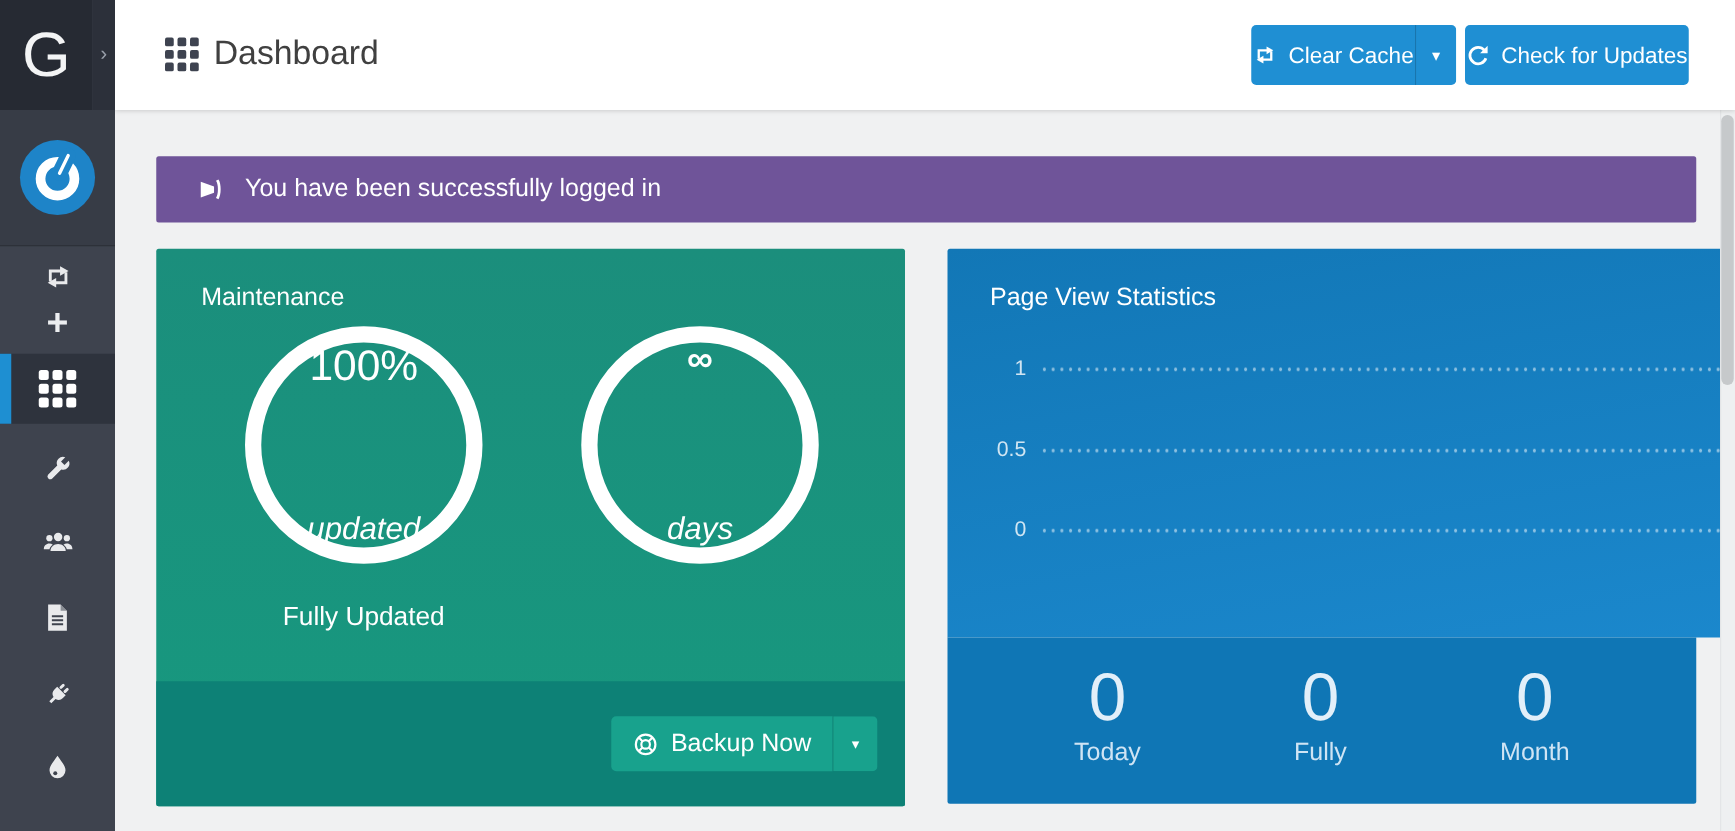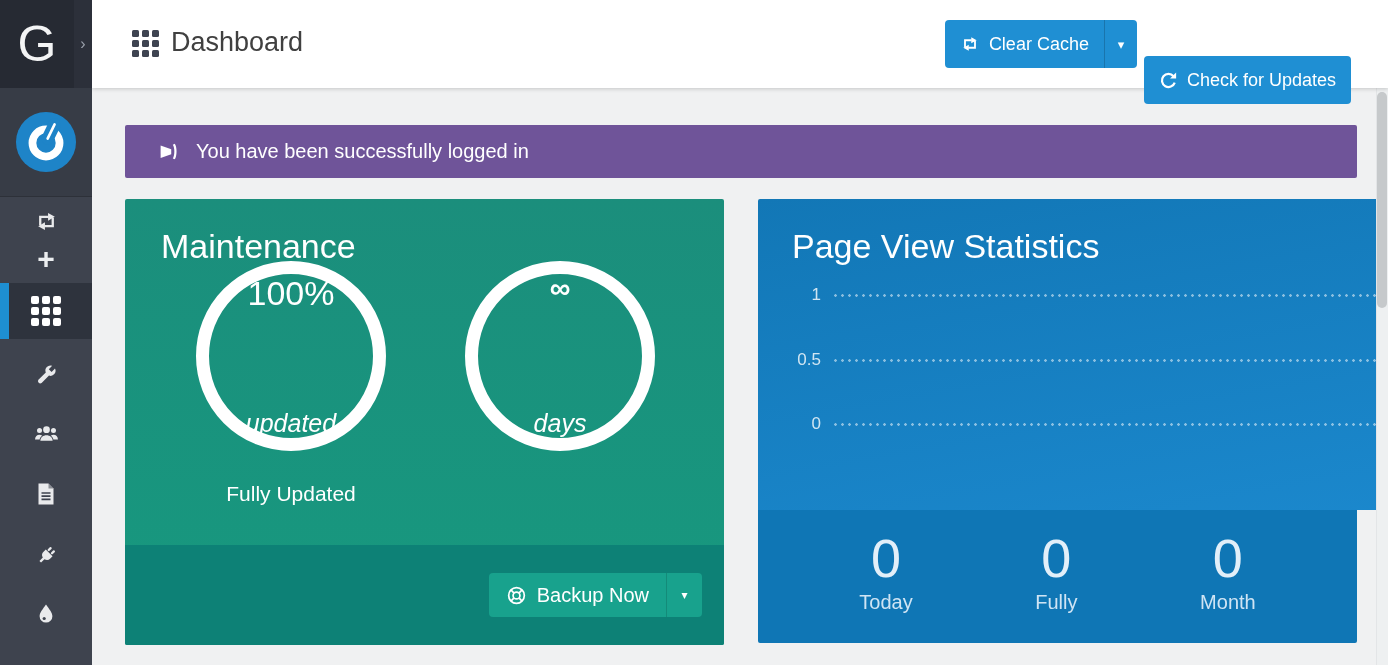--- a/index.html
+++ b/index.html
@@ -19,32 +19,32 @@
   .plus-glyph { font-size:30px; font-weight:700; color:#eceef0; line-height:1; }
   .dots3 { display:grid; grid-template-columns:repeat(3,8px); gap:3px; }
   .dots3 i { width:8px; height:8px; border-radius:2px; background:#fff; }
 
   
   .header { position:absolute; left:92px; right:0; top:0; height:88px; background:#ffffff; z-index:2; box-shadow:0 1px 4px rgba(0,0,0,.18); }
   .title-grid { position:absolute; left:40px; top:30px; display:grid; grid-template-columns:repeat(3,7px); gap:3px; }
   .title-grid i { width:7px; height:7px; border-radius:1.5px; background:#3e4350; }
   .page-title { position:absolute; left:79px; top:27px; font-size:27px; font-weight:400; color:#404040; }
   .hbtns { position:absolute; right:37px; top:20px; height:48px; display:flex; gap:7px; }
-  .btn { background:#1f8fd3; color:#fff; font-size:18px; display:flex; align-items:center; gap:9px; padding:0 15px; border:none; cursor:pointer; font-family:inherit; height:48px; }
+  .btn { background:#1f8fd3; color:#fff; font-size:18px; display:flex; align-items:center; gap:9px; padding:0 1px; border:none; cursor:pointer; font-family:inherit; height:48px; }
   .btn.rl { border-radius:4px 0 0 4px; }
-  .btn.rfull { border-radius:4px;margin-top:36px; }
+  .btn.rfull { border-radius:4px; }
   .btn-caret { background:#1f8fd3; color:#fff; width:33px; height:48px; border:none; border-left:1px solid rgba(0,0,0,.18); border-radius:0 4px 4px 0; cursor:pointer; font-size:13px; display:flex; align-items:center; justify-content:center; }
   .btngroup { display:flex; }
 
   
   .alert { position:absolute; left:125px; top:125px; width:1232px; height:53px; background:#6f5499; border-radius:2px; color:#fff; display:flex; align-items:center; padding-left:33px; gap:13px; font-size:20px; }
 
   
   .panel-teal { position:absolute; left:125px; top:199px; width:599px; height:446px; background:linear-gradient(180deg,#1b8e7c 0%,#17997f 100%); border-radius:2px; color:#fff; }
-  .panel-h { position:absolute; left:36px; top:28px; font-size:34px; font-weight:400; color:#fff; }
+  .panel-h { position:absolute; left:36px; top:28px; font-size:20px; font-weight:400; color:#fff; }
   .ring { position:absolute; top:62px; width:190px; height:190px; border:13px solid #fff; border-radius:50%; display:flex; flex-direction:column; align-items:center; justify-content:space-between; text-align:center; }
   .ring.c1 { left:71px; }
   .ring.c2 { left:340px; }
   .ring .rv { font-size:34px; line-height:1.15; }
   .ring.c2 .rv { font-size:29px; font-weight:700; line-height:1; }
   .ring .ru { font-size:25px;font-style:italic; }
   .ring-label { position:absolute; top:283px; width:240px; text-align:center; font-size:21px; color:#fff; }
   .ring-label.l1 { left:46px; }
   .ring-label.l2 { left:315px; }
   .teal-footer { position:absolute; left:0; bottom:0; width:599px; height:100px; background:#0d8176; border-radius:0 0 2px 2px; }

